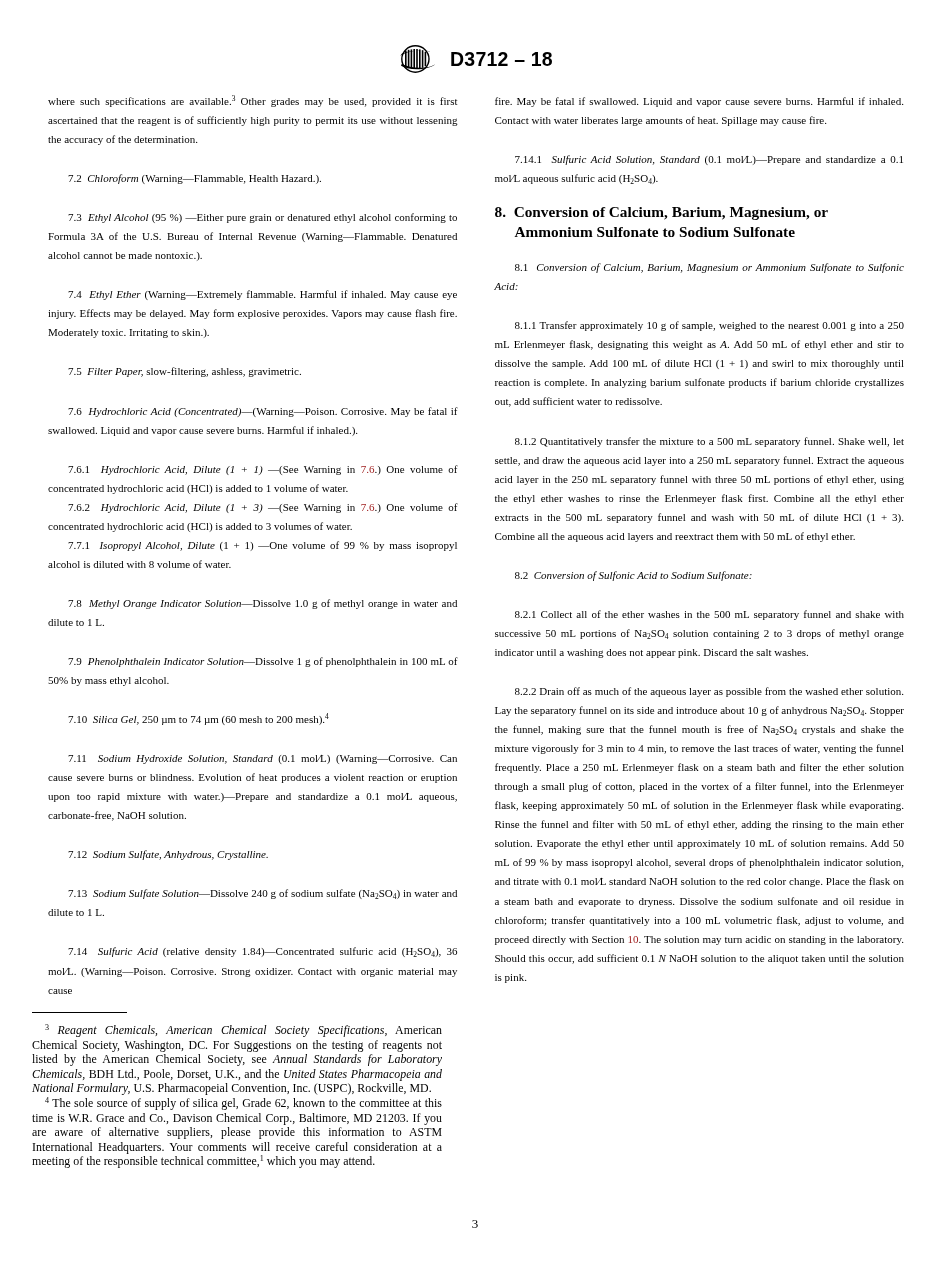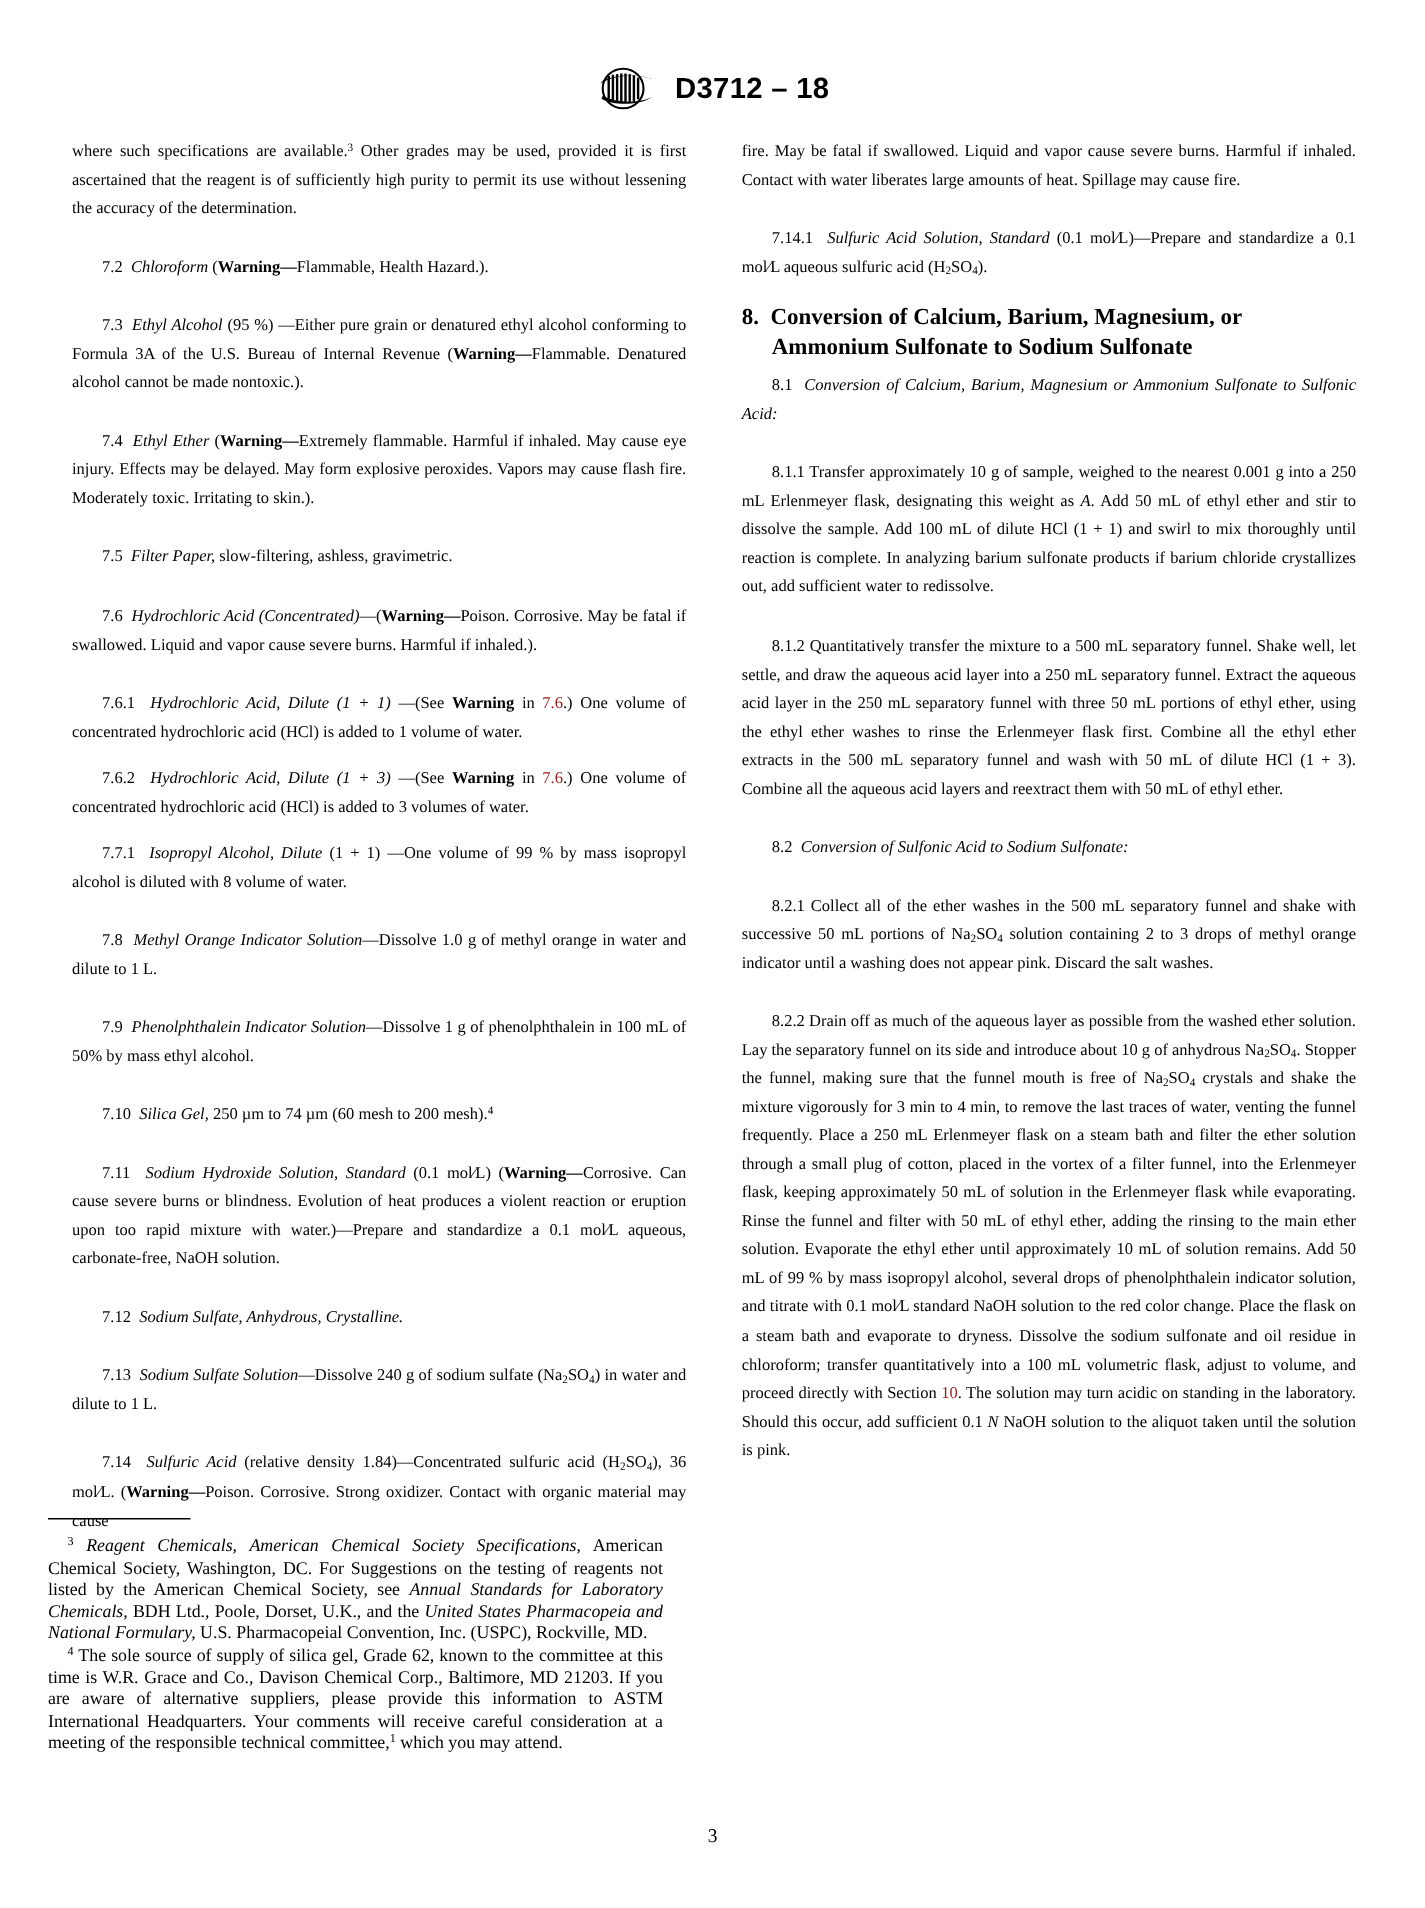--- a/index.html
+++ b/index.html
@@ -65,35 +65,35 @@
     font-size: 11px;
     line-height: 19.05px;
     text-align: justify;
     text-justify: inter-word;
     -webkit-hyphens: none;
     hyphens: none;
   }
   p.indent   { text-indent: 20px; }
   p.noindent { text-indent: 0; }
   p.gap      { margin-top: 20px; }
-  p.gap-sm   { margin-top: 12px; }
+  p.gap-sm   { margin-top: 0px; }
 
   .it { font-style: italic; }
-  .bd { font-weight: bold; }
+  .bd { font-weight: normal; }
   .ref { color: #a02020; }
   sub { font-size: 0.68em; vertical-align: -0.26em; line-height: 0; }
   sup.fn { font-size: 0.68em; vertical-align: 0.48em; line-height: 0; }
 
   
   .sec-head {
     font-family: "Liberation Serif", "DejaVu Serif", serif;
     font-weight: bold;
     font-size: 15.3px;
     line-height: 19.5px;
-    margin: 14px 0 7px 0;
+    margin: 14px 0 17px 0;
     padding-left: 20px;
     text-indent: -20px;
   }
   .sec-head .hang { padding-left: 0; }
 
   
   .footnotes {
     position: absolute;
     left: 32px;
     top: 1012px;

